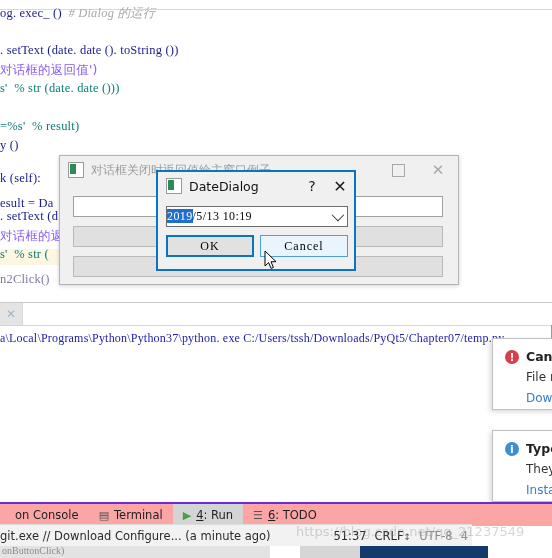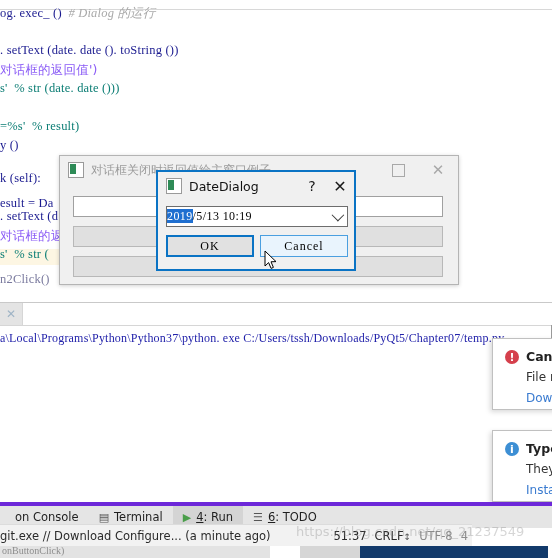--- a/index.html
+++ b/index.html
@@ -309,22 +309,22 @@
     color: #3a7bd0;
     margin: 7px 0 0 21px;
     white-space: nowrap;
   }
 
   
   .tool-bar {
     position: absolute;
     left: 0; top: 502px;
     width: 552px; height: 22px;
-    background: #e5e5e5;
-    border-top: 4px solid #6d28d9;
+    background: #fca5a5;
+    border-top: 2px solid #6d28d9;
     display: flex;
     align-items: center;
     font-family: "DejaVu Sans", sans-serif;
     font-size: 11.5px;
     color: #1f1f1f;
   }
   .tool-item {
     display: flex;
     align-items: center;
     gap: 5px;
@@ -380,21 +380,21 @@
     font-size: 13px;
     color: rgba(120,120,120,0.30);
     white-space: nowrap;
     pointer-events: none;
   }
 
   
   .taskbar {
     position: absolute;
     left: 0; top: 546px;
-    width: 548px; height: 12px;
+    width: 488px; height: 12px;
     background: #e7e7e7;
     overflow: hidden;
   }
   .tb-seg1 { position: absolute; left: 0; top: 0; width: 270px; height: 12px; background: #e3e3e3; }
   .tb-seg2 { position: absolute; left: 270px; top: 0; width: 30px; height: 12px; background: #ffffff; }
   .tb-seg3 { position: absolute; left: 300px; top: 0; width: 60px; height: 12px; background: #d6d6d6; }
   .tb-seg4 { position: absolute; left: 360px; top: 0; width: 192px; height: 12px; background: #123a6b; }
   .tb-text {
     position: absolute; left: 2px; top: -1px;
     font-family: "Liberation Serif", serif;

